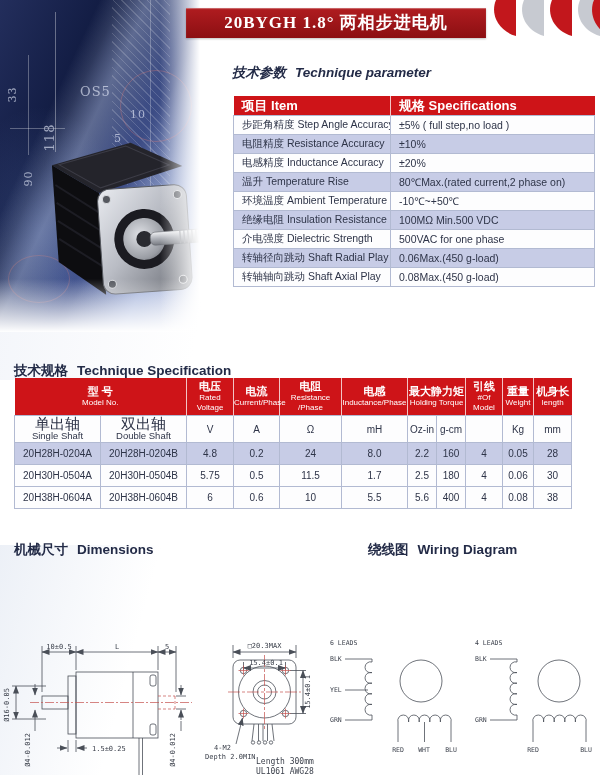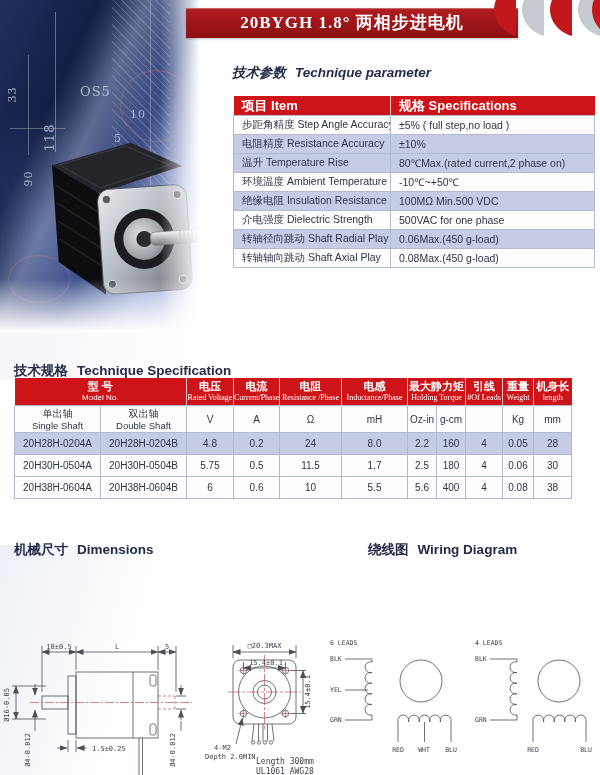--- a/index.html
+++ b/index.html
@@ -55,21 +55,21 @@
     position:absolute;color:rgba(235,240,255,.62);
     font-family:"DejaVu Serif","Liberation Serif",serif;
     font-size:11px;letter-spacing:1px;
   }
   .wm-b{font-size:13px;}
   .rot{transform:rotate(-90deg);transform-origin:center;}
   .motor-svg{position:absolute;left:2px;top:142px;transform:rotate(-4deg);}
 
   
   .banner{
-    position:absolute;left:186px;top:8px;width:332px;height:30px;
+    position:absolute;left:186px;top:8px;width:300px;height:30px;
     background:linear-gradient(#b01c20,#8c0f12);
     color:#ffffff;text-align:center;line-height:30px;
     font-family:"Liberation Serif","DejaVu Serif",serif;
     font-weight:bold;font-size:17px;letter-spacing:1px;
     box-shadow:inset 0 1px 1px rgba(255,255,255,.35), 0 1px 2px rgba(0,0,0,.25);
     white-space:nowrap;
   }
   .blades{position:absolute;right:0;top:0;}
 
   
@@ -100,29 +100,29 @@
 
   
   .spec-table{
     position:absolute;left:14px;top:378px;width:502px;
     border-collapse:collapse;table-layout:fixed;
     font-size:10px;text-align:center;color:#2e3448;
   }
   .spec-table th{
     background:#ce1418;color:#fff;padding:2px 0;border:none;vertical-align:middle;
   }
-  .spec-table th + th{border-left:1px solid rgba(255,255,255,.75);font-family:Liberation Serif, serif;}
+  .spec-table th + th{border-left:1px solid rgba(255,255,255,.75);}
   .spec-table th .zh{font-size:11px;font-weight:bold;line-height:13px;}
   .spec-table th .en{font-size:8px;font-weight:normal;line-height:10px;}
   .spec-table td{
     border:1px solid #b2bad2;background:#fdfdfe;height:19px;padding:1px 0;
     white-space:nowrap;overflow:hidden;
   }
   .spec-table tr.unit-row td{height:24px;}
-  .spec-table tr.unit-row .zh2{font-size:10px;line-height:12px;}
+  .spec-table tr.unit-row .zh2{font-size:15px;line-height:12px;}
   .spec-table tr.unit-row .en2{font-size:9.5px;line-height:11px;}
   .spec-table tr.alt td{background:#c7cce6;margin-top:12px;}
 
   
   .drawings{position:absolute;left:0;top:600px;}
   .dtxt{font-family:"DejaVu Sans Mono","Liberation Mono",monospace;font-size:7px;fill:#3a3f4a;}
   .dtxt2{font-family:"DejaVu Sans Mono","Liberation Mono",monospace;font-size:8px;fill:#3a3f4a;}
   .ltxt{font-family:"DejaVu Sans Mono","Liberation Mono",monospace;font-size:6.5px;fill:#3a3f4a;}
 </style>
 </head>
@@ -217,20 +217,24 @@
   </thead>
   <tbody>
       <tr>
         <td>步距角精度 Step Angle Accuracy</td>
         <td>±5% ( full step,no load )</td>
       </tr>
       <tr class="alt">
         <td>电阻精度 Resistance Accuracy</td>
         <td>±10%</td>
       </tr>
+      <tr>
+        <td>电感精度 Inductance Accuracy</td>
+        <td>±20%</td>
+      </tr>
       <tr class="alt">
         <td>温升 Temperature Rise</td>
         <td>80℃Max.(rated current,2 phase on)</td>
       </tr>
       <tr>
         <td>环境温度 Ambient Temperature</td>
         <td>-10℃~+50℃</td>
       </tr>
       <tr class="alt">
         <td>绝缘电阻 Insulation Resistance</td>
@@ -290,21 +294,21 @@
       <th>
         <div class="zh">电感</div>
         <div class="en">Inductance/Phase</div>
       </th>
       <th colspan="2">
         <div class="zh">最大静力矩</div>
         <div class="en">Holding Torque</div>
       </th>
       <th>
         <div class="zh">引线</div>
-        <div class="en">#Of Leads</div>
+        <div class="en">#Of Model</div>
       </th>
       <th>
         <div class="zh">重量</div>
         <div class="en">Weight</div>
       </th>
       <th>
         <div class="zh">机身长</div>
         <div class="en">length</div>
       </th>
     </tr>

